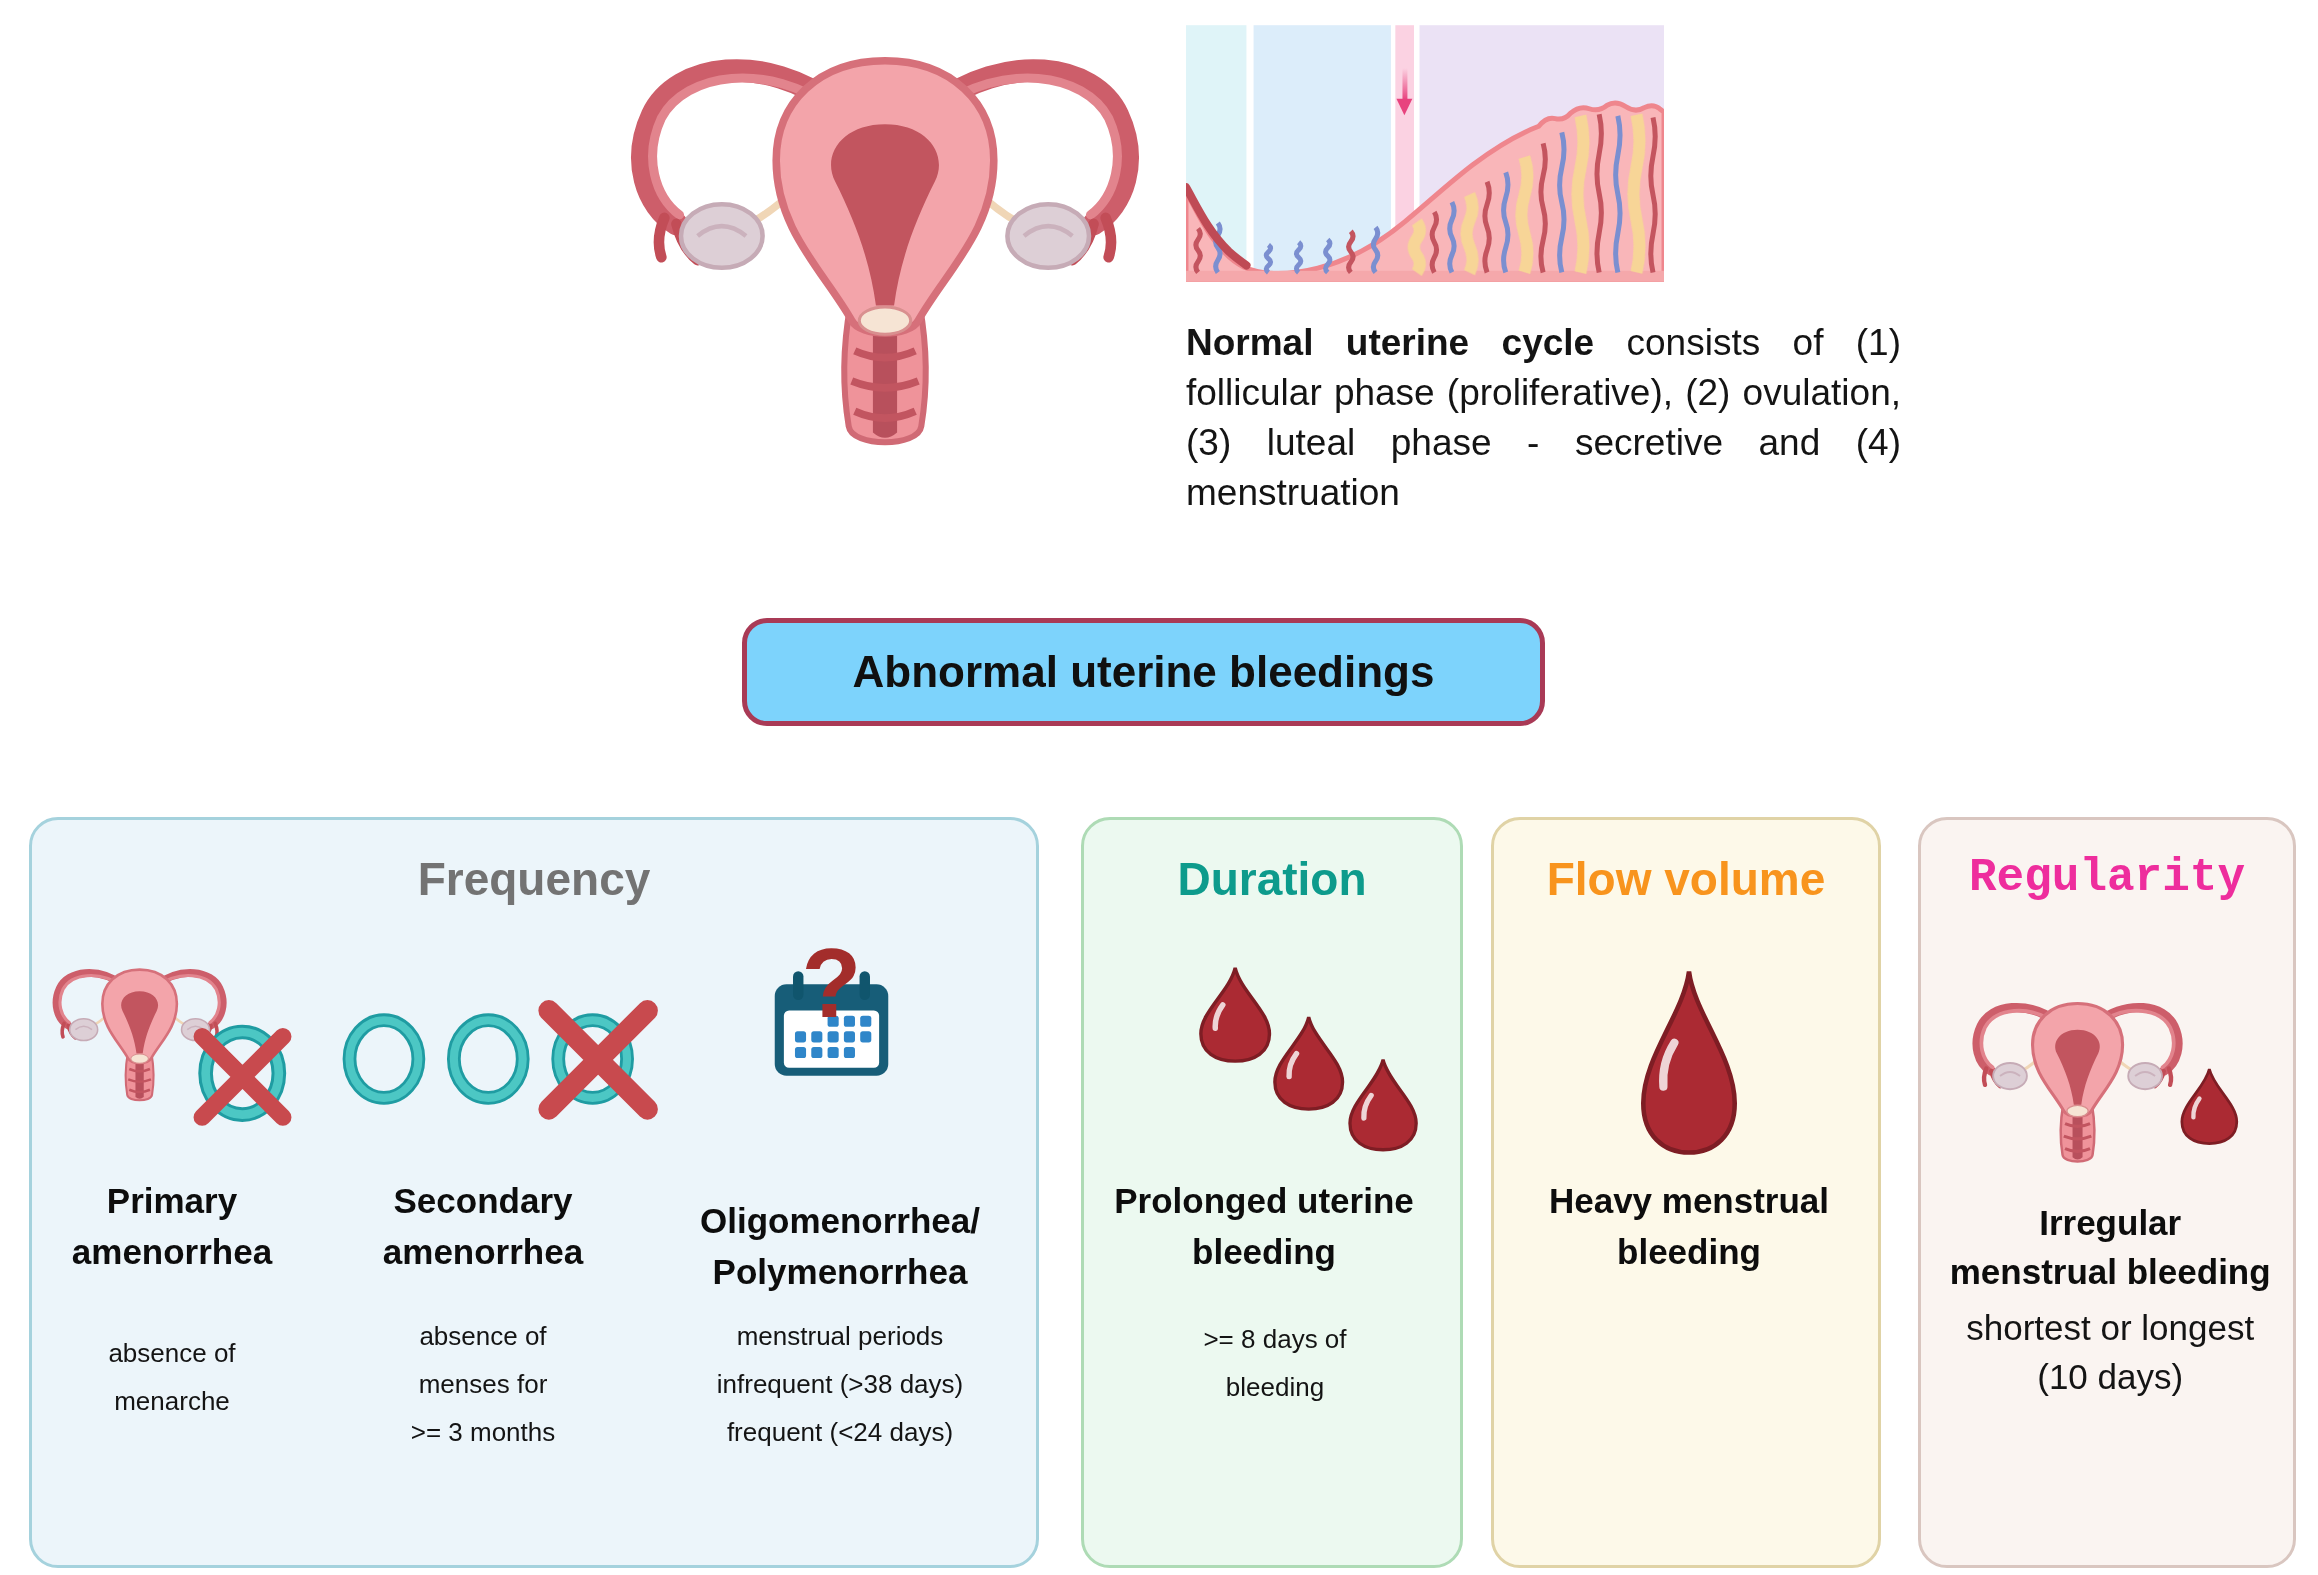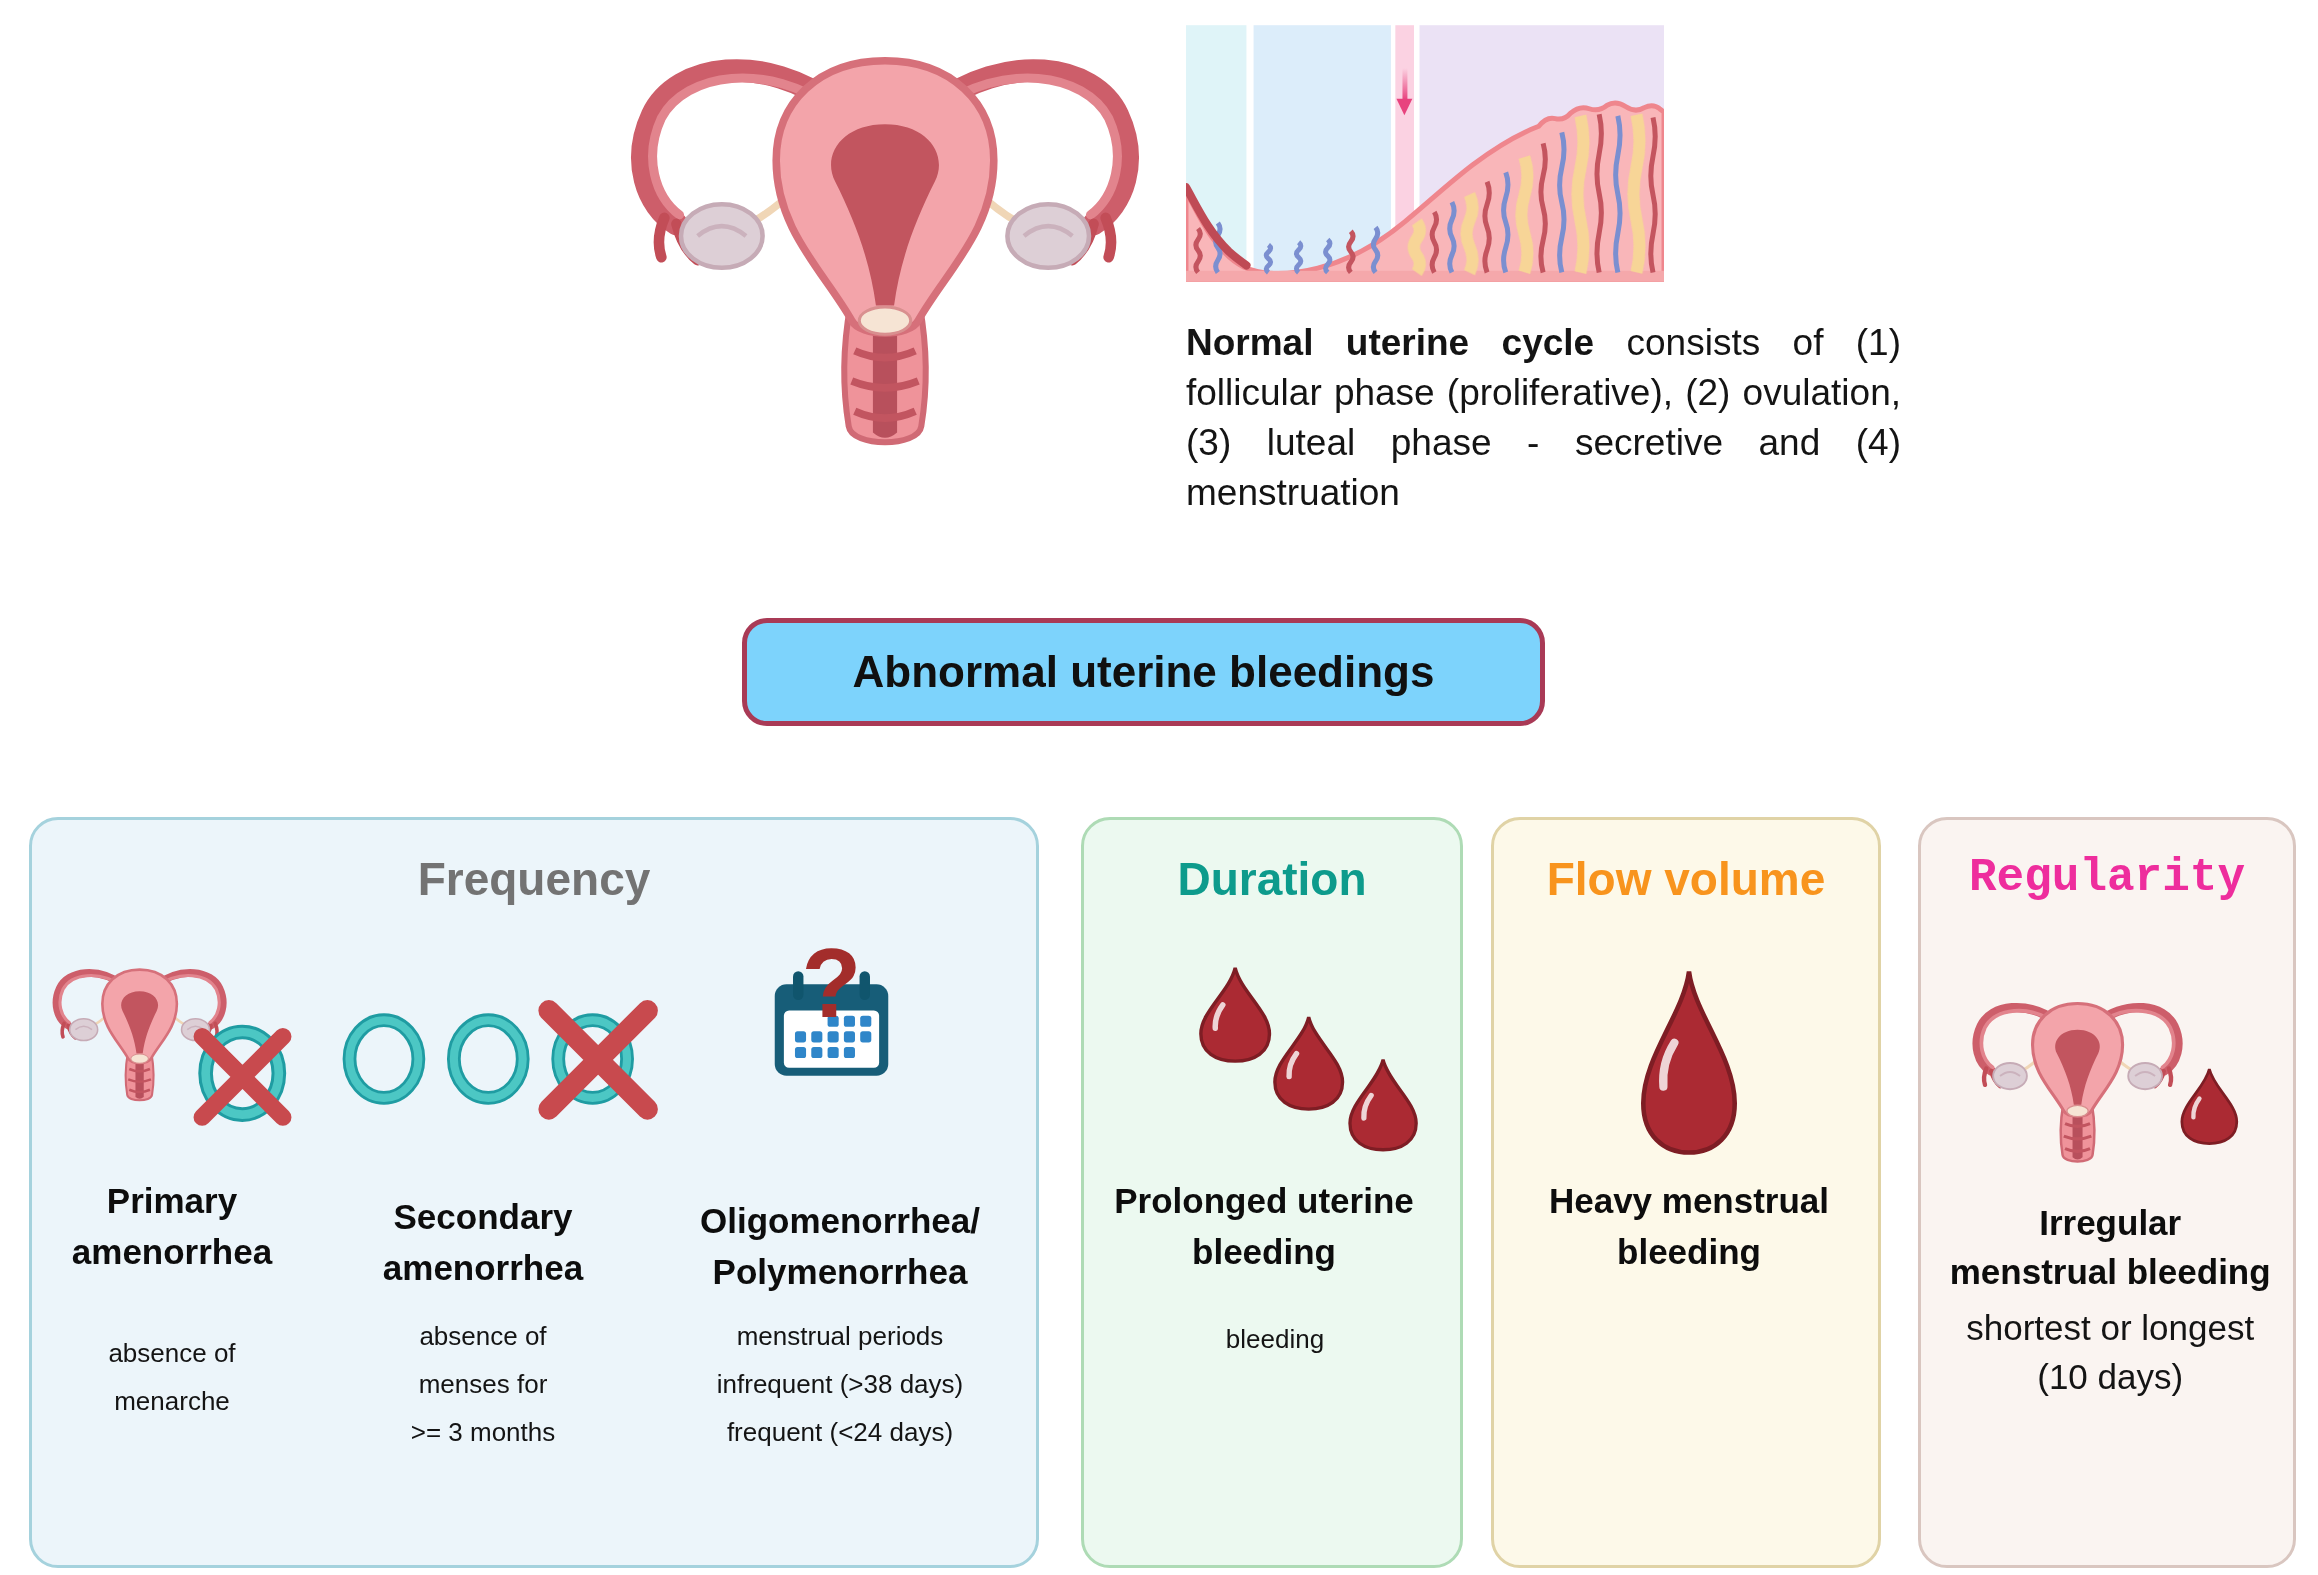--- a/index.html
+++ b/index.html
@@ -147,21 +147,21 @@
     <div>absence of</div>
     <div>menarche</div>
   </div>
 
   <svg class="abs" style="left:308px;top:170px;" width="357" height="165" viewBox="0 0 650 300">
     <use href="#ring" x="0" y="40" width="160" height="171"></use>
     <use href="#ring" x="190" y="40" width="160" height="171"></use>
     <use href="#ring" x="380" y="40" width="160" height="171"></use>
     <use href="#cross" x="345" y="2" width="250" height="250"></use>
   </svg>
-  <div class="heading" style="left:286px;top:355px;width:330px;margin-top:16px;">
+  <div class="heading" style="left:286px;top:355px;width:330px;">
     <div>Secondary</div>
     <div>amenorrhea</div>
   </div>
   <div class="desc" style="left:286px;top:492px;width:330px;">
     <div>absence of</div>
     <div>menses for</div>
     <div>&gt;= 3 months</div>
   </div>
 
   <svg class="abs" style="left:731px;top:113px;" width="137" height="151" viewBox="0 0 210 230">
@@ -201,20 +201,21 @@
   <svg class="abs" style="left:110px;top:142px;" width="236" height="198" viewBox="0 0 430 360">
     <use href="#drop" x="0" y="0" width="150" height="188"></use>
     <use href="#drop" x="135" y="90" width="148" height="185"></use>
     <use href="#drop" x="272" y="168" width="145" height="181"></use>
   </svg>
   <div class="heading" style="left:0;top:355px;width:360px;">
     <div>Prolonged uterine</div>
     <div>bleeding</div>
   </div>
   <div class="desc" style="left:11px;top:495px;width:360px;">
+    <div>&gt;= 8 days of</div>
     <div>bleeding</div>
   </div>
 </div>
 
 <div class="card card-flow" style="left:1491px;top:817px;width:390px;height:751px;">
   <div class="card-title t-flow">Flow volume</div>
   <svg class="abs" style="left:140px;top:146px;" width="110" height="192" viewBox="0 0 120 210">
     <use href="#drop-tall" x="0" y="0" width="120" height="210"></use>
   </svg>
   <div class="heading" style="left:11px;top:355px;width:368px;">

